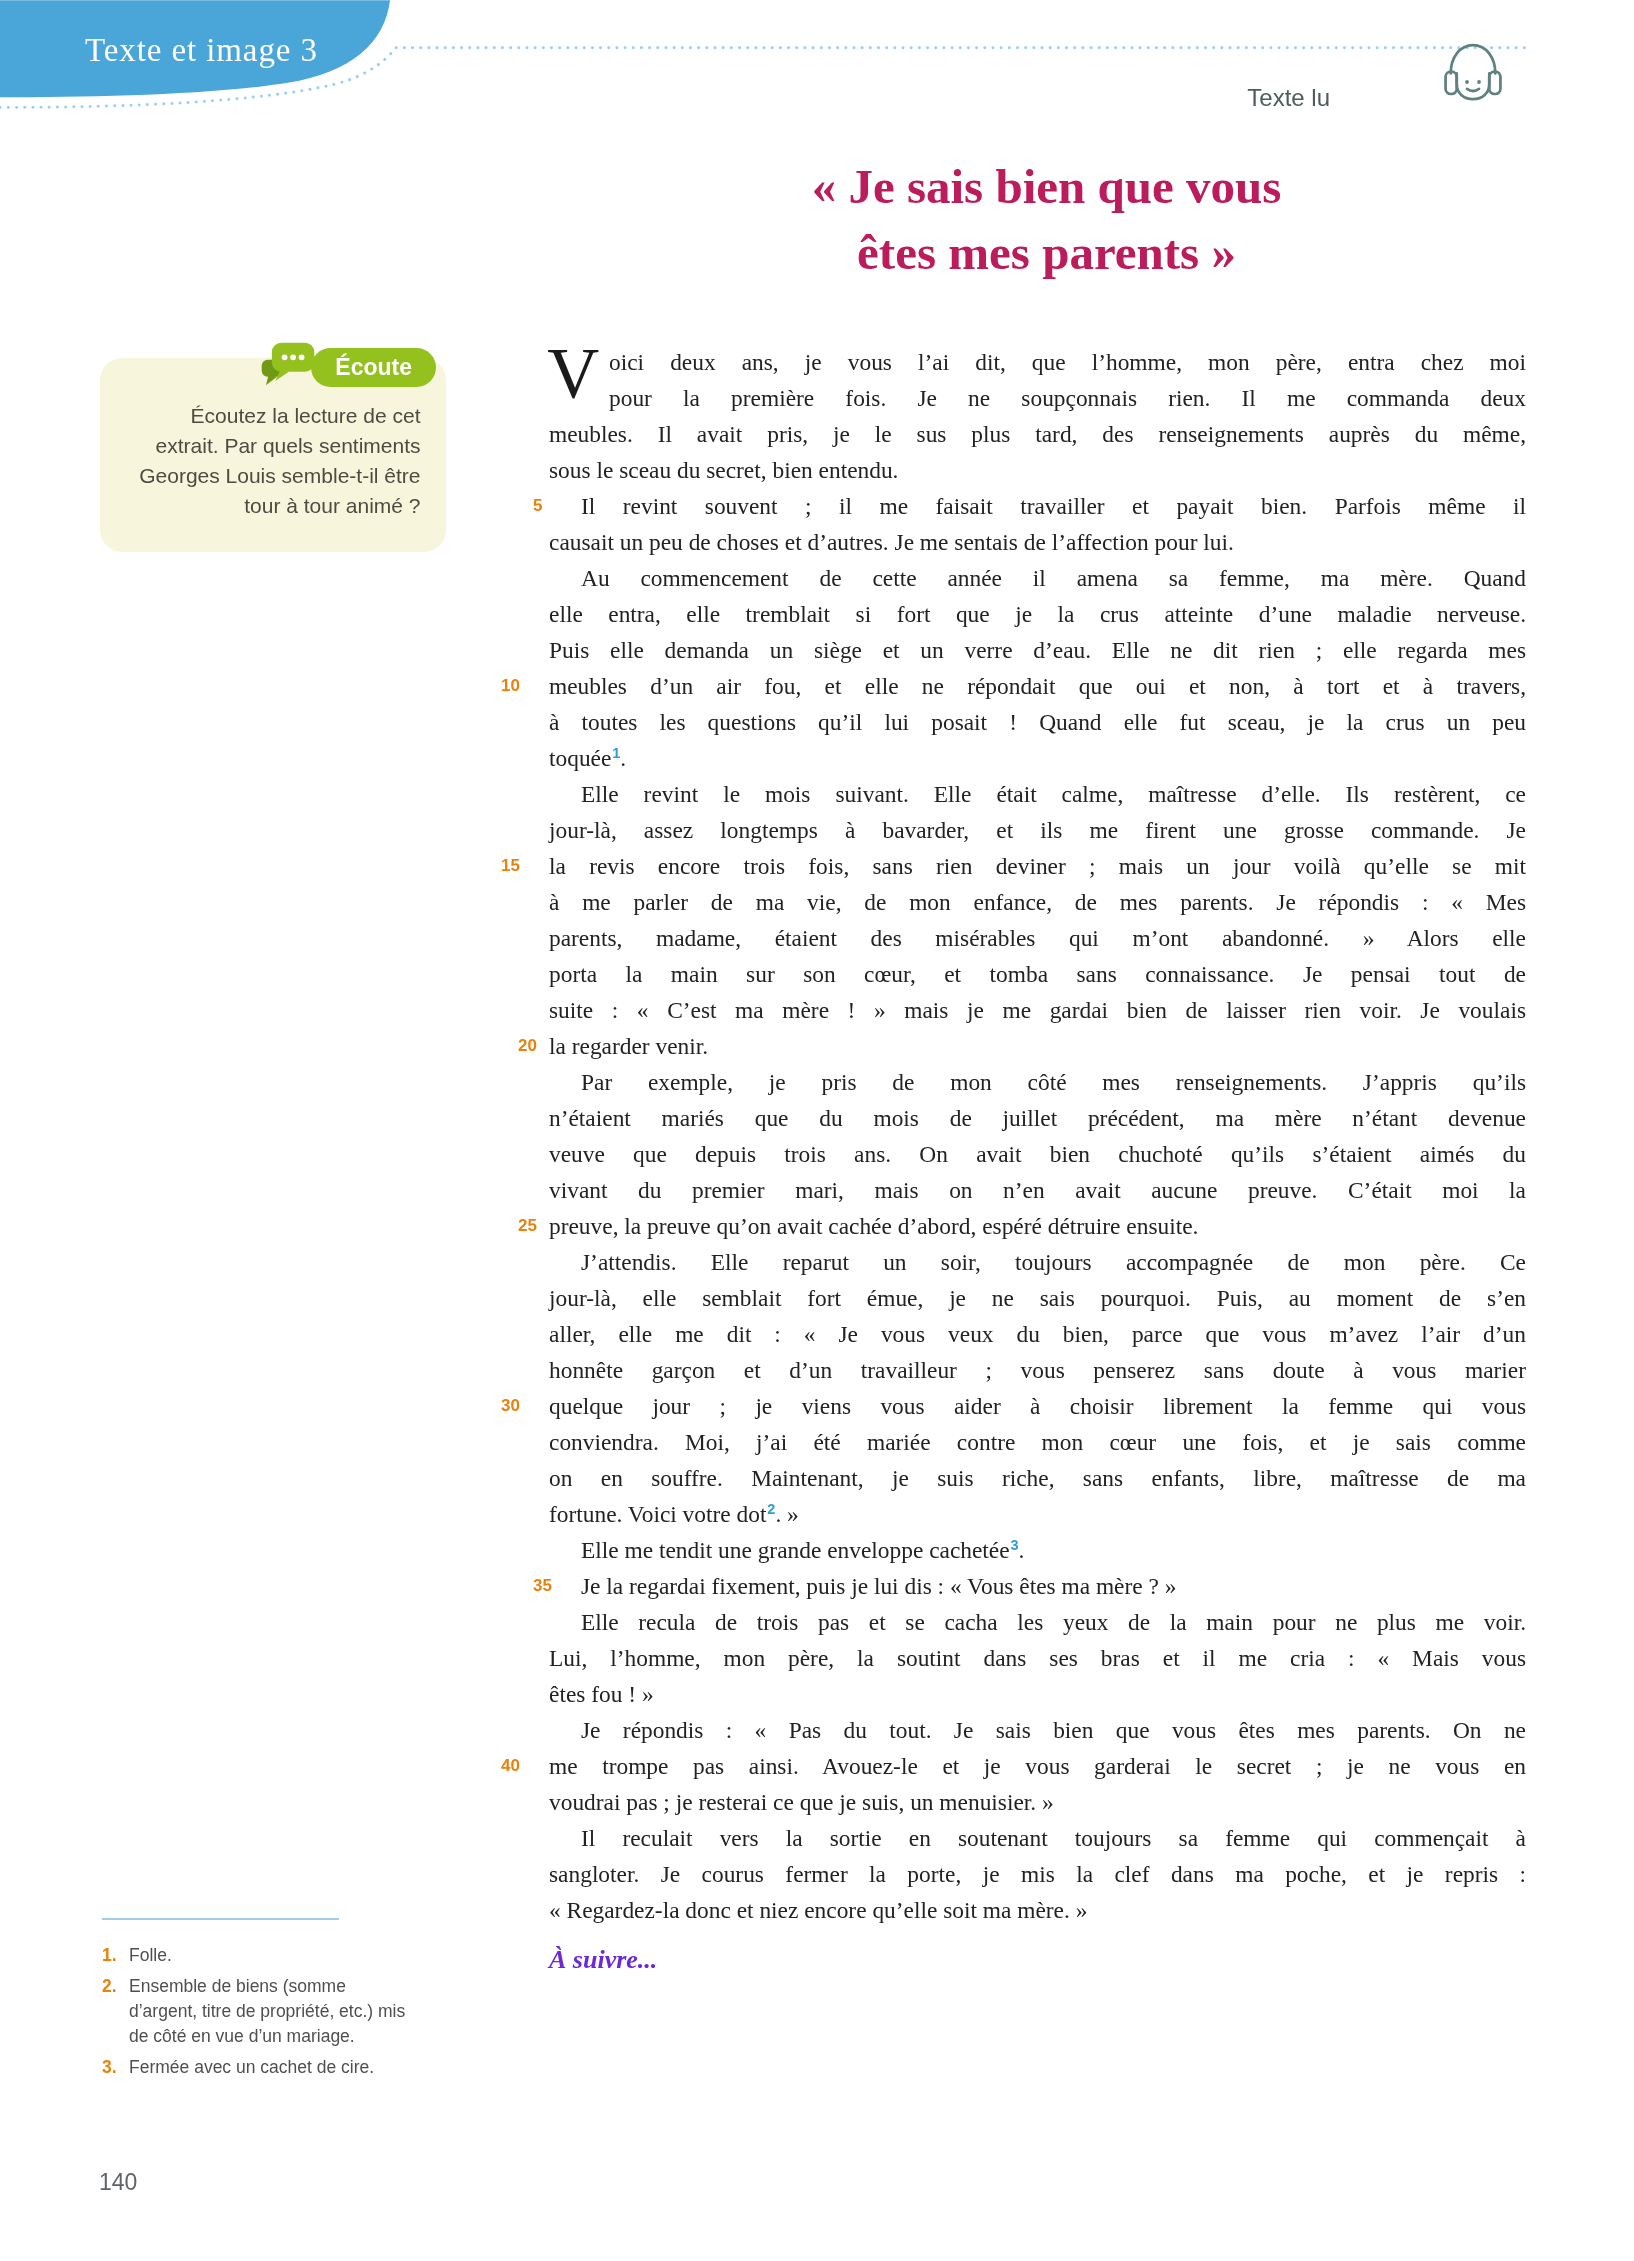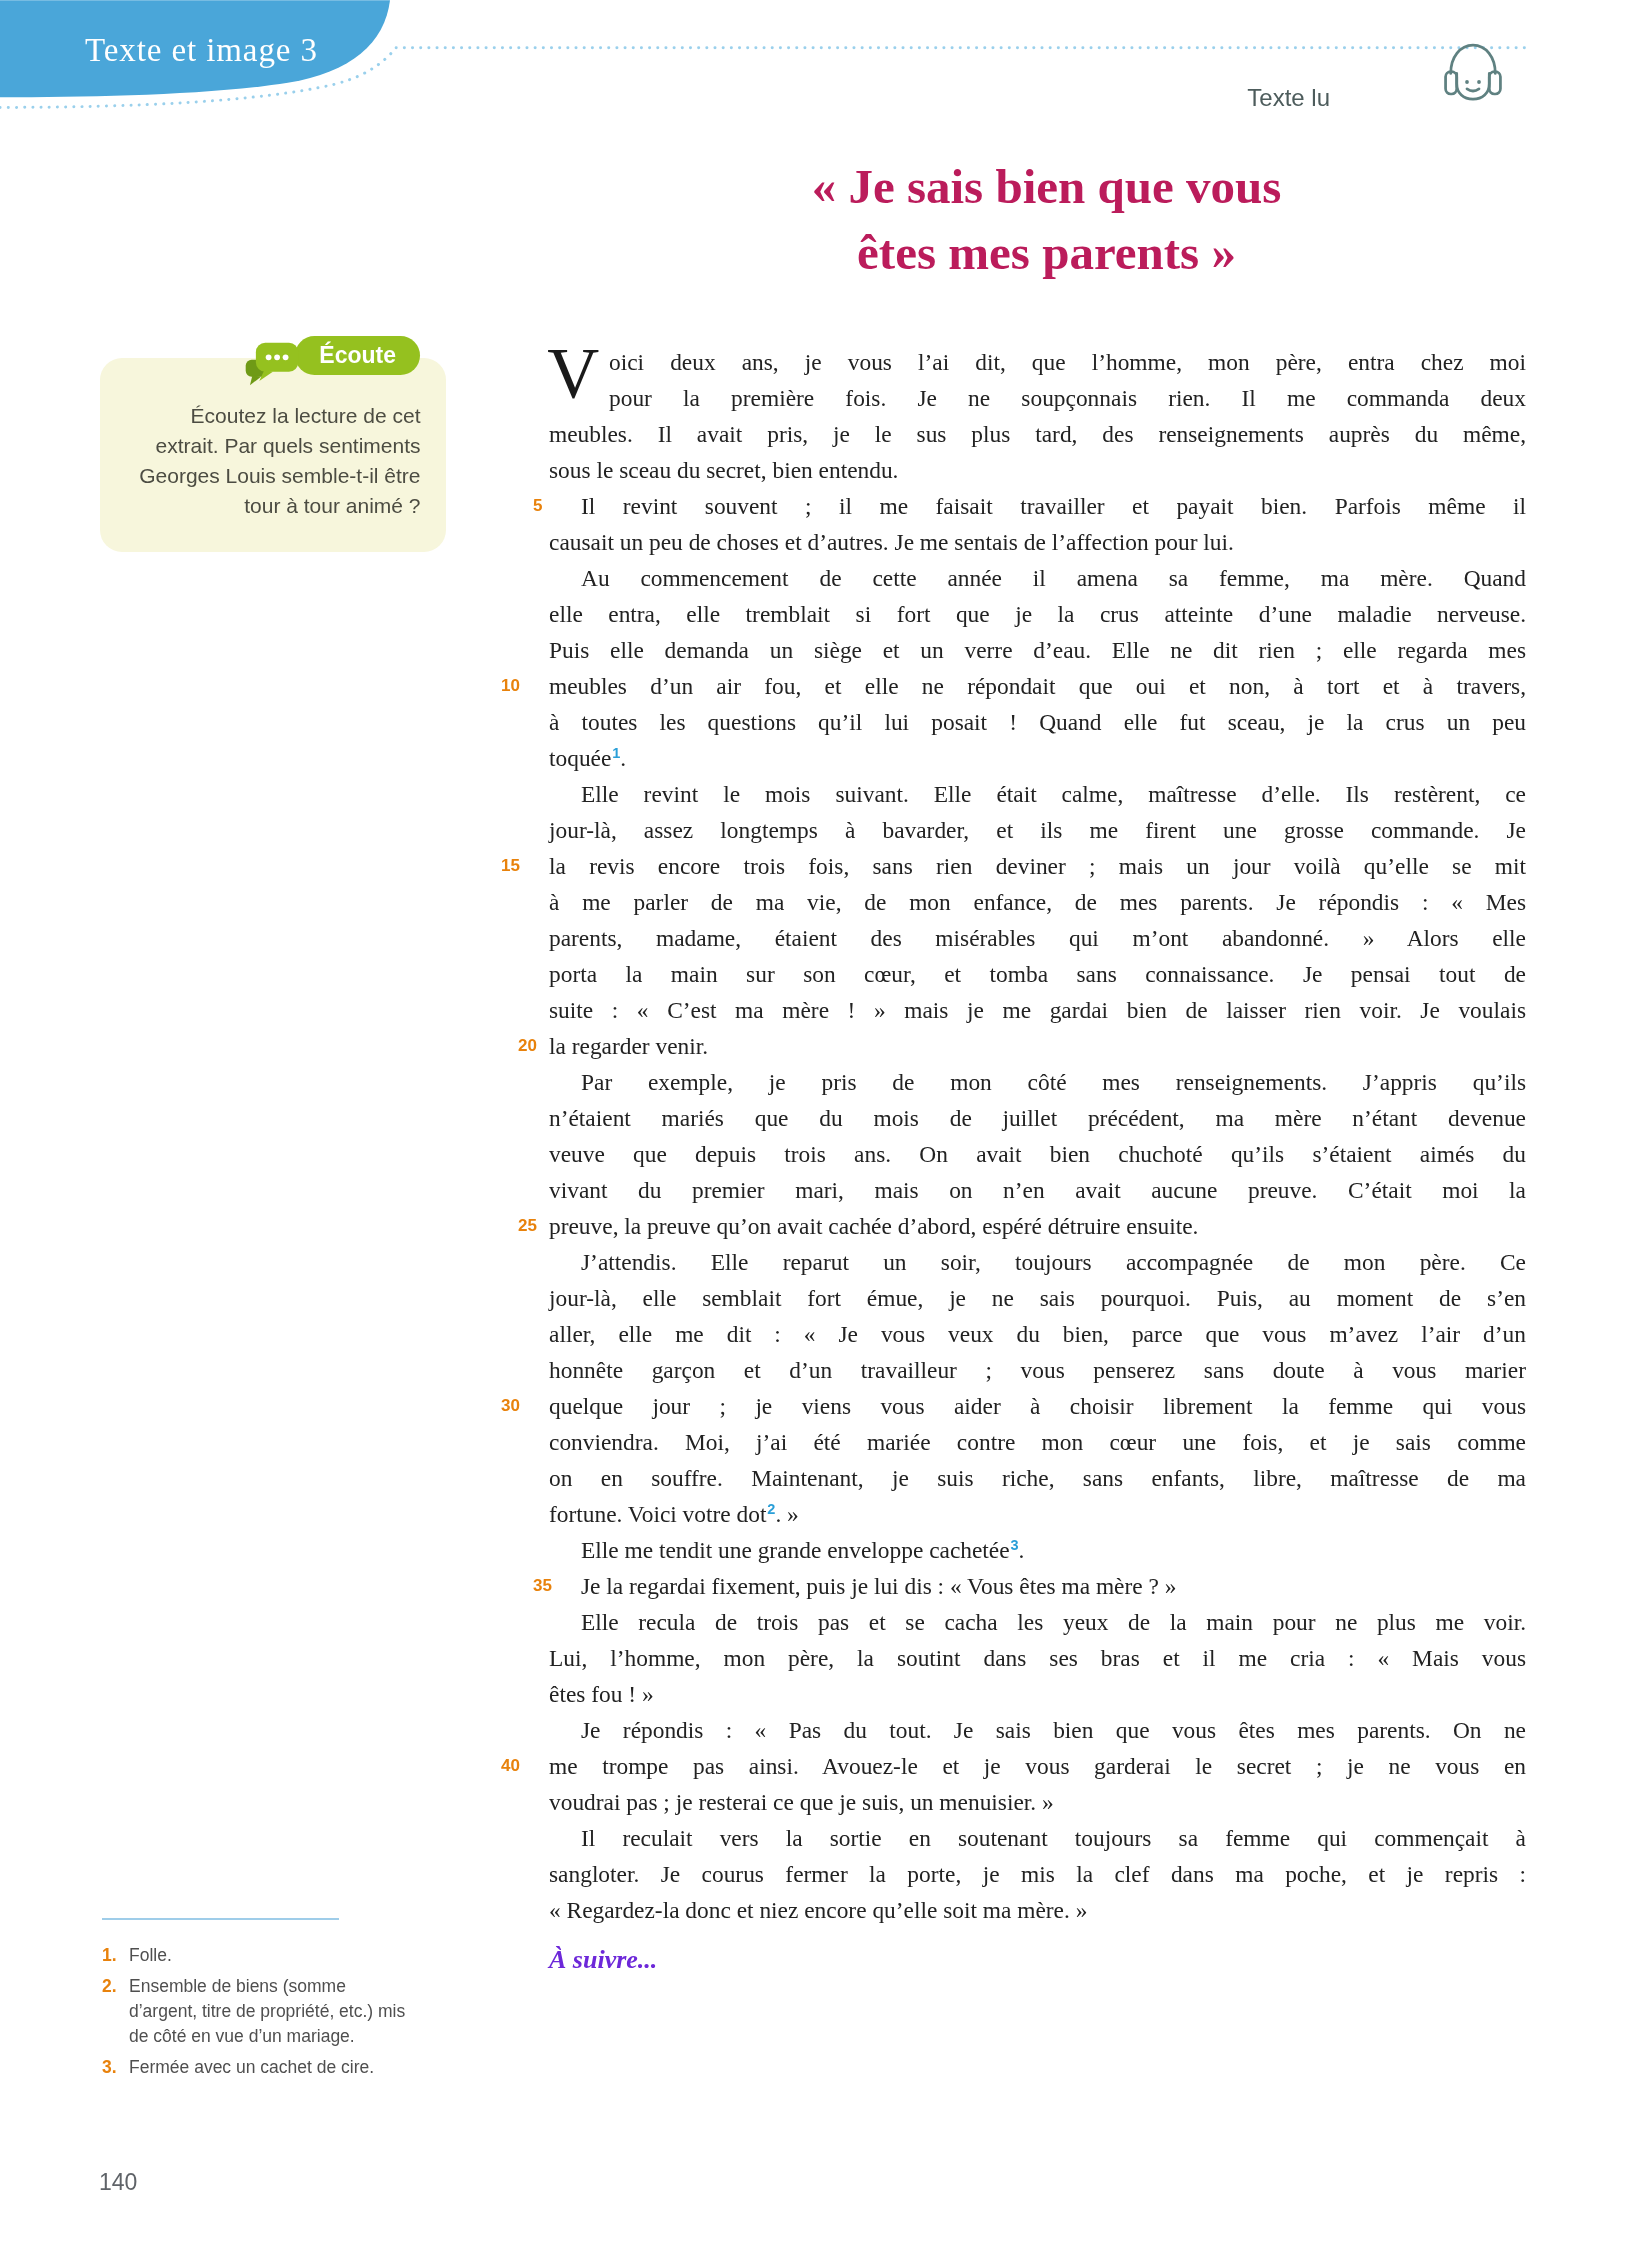--- a/index.html
+++ b/index.html
@@ -15,21 +15,21 @@
   .headphones{position:absolute;left:1437px;top:34px;}
 
   
   .title{position:absolute;left:549px;top:146px;width:979px;margin:8px;text-align:center;
     font-family:"Liberation Serif",serif;font-weight:700;font-size:49px;line-height:66px;color:#bb1c5b;}
   .title span{display:block;}
 
   
   .listen-box{position:absolute;left:100px;top:358px;width:346px;box-sizing:border-box;
     background:#f7f6dc;border-radius:22px;padding:43px 25.5px 31px 27px;}
-  .badge-wrap{position:absolute;top:-22px;right:26px;display:flex;align-items:flex-start;}
+  .badge-wrap{position:absolute;top:-22px;right:10px;display:flex;align-items:flex-end;}
   .bubbles{margin-right:-5.1px;transform:translateY(5.1px);}
   .badge{background:#95c11f;color:#fff;border-radius:22px;padding:6px 24px;font-size:23px;font-weight:600;}
   .listen-prompt{margin:0;font-size:21px;line-height:30px;color:#4c4c42;text-align:right;}
 
   
   .passage{position:absolute;left:549px;top:344px;width:977px;
     font-family:"Liberation Serif",serif;font-size:23.4px;line-height:36px;color:#222222;}
   .dropcap{position:absolute;left:-1.7px;top:-6.8px;font-size:72px;line-height:72px;color:#1a1a1a;}
   .line{position:relative;min-height:36px;}
   .line.j{text-align:justify;text-align-last:justify;}

